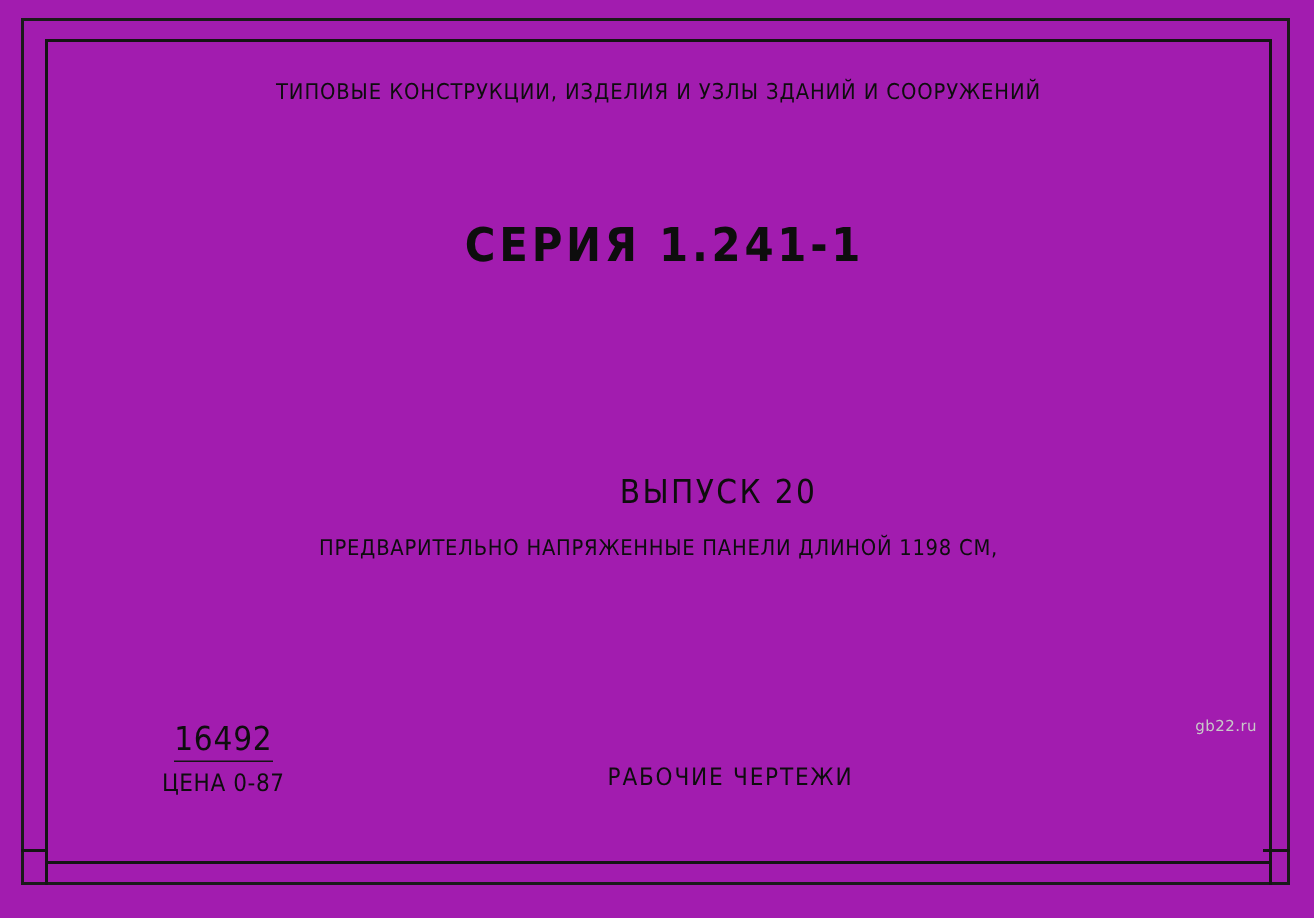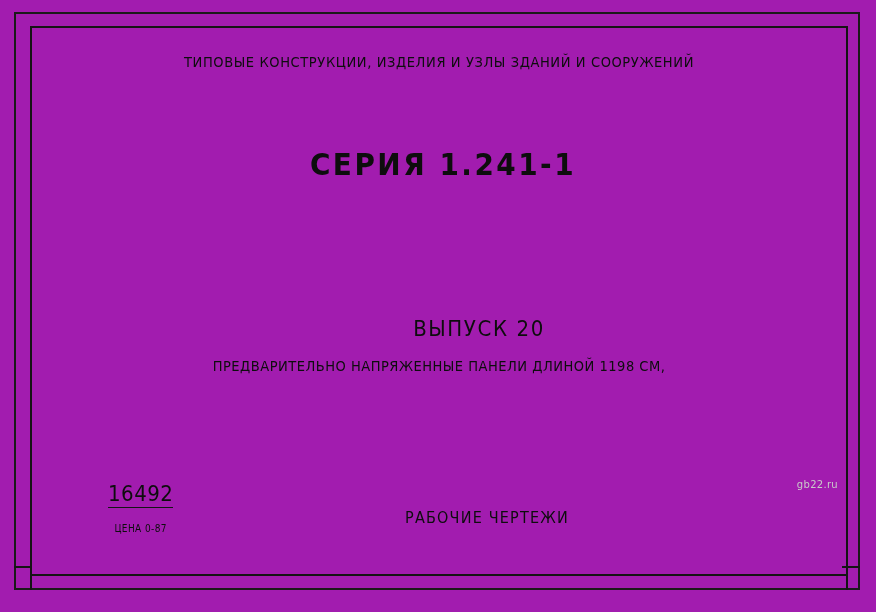--- a/index.html
+++ b/index.html
@@ -164,23 +164,23 @@
     text-align: center;
   }
   .price-code {
     font-size: 22px;
     letter-spacing: 0.5px;
     padding-bottom: 1px;
     border-bottom: 1.5px solid #141414;
     display: inline-block;
   }
   .price-value {
-    font-size: 10px;
+    font-size: 16px;
     letter-spacing: 0.4px;
-    margin-top: 15px;
+    margin-top: 4px;
   }
 
   .footer-note {
     position: absolute;
     left: 0;
     top: 482px;
     width: 818px;
     text-align: center;
     font-size: 16px;
     letter-spacing: 1.2px;

